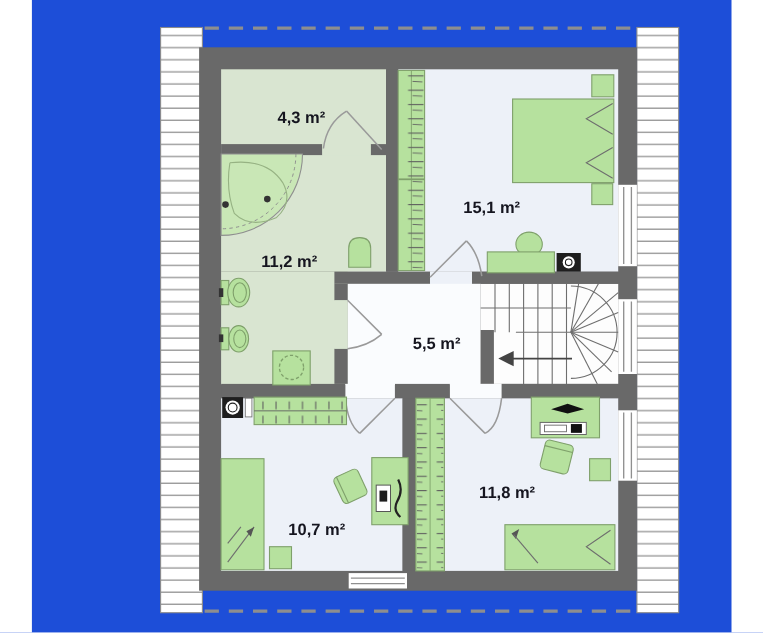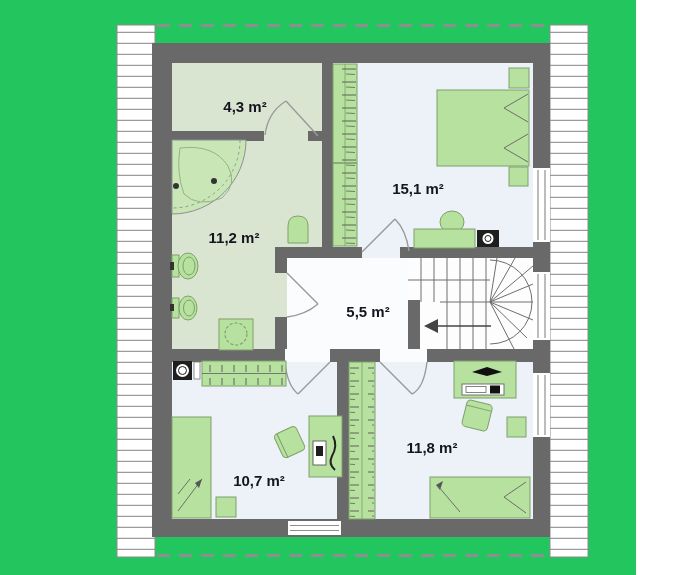--- a/index.html
+++ b/index.html
@@ -1,21 +1,21 @@
 <!DOCTYPE html>
 <html style="--wall: #696969; --floorGreen: #d9e5d1; --floorBlue: #edf1f8; --floorHall: #fafcfe; --furniture: #b6e19e; --furnitureStroke: #7fa06b; --tub: #c9e7b6; --line: #8f8f8f; --dash: #8e8e8e; --text: #15151f; --applianceDark: #1e1e1e;"><head>
 <meta charset="utf-8">
 <style>
   :root{
     --wall:#696969; --floorGreen:#d9e5d1; --floorBlue:#edf1f8; --floorHall:#fafcfe;
     --furniture:#b6e19e; --furnitureStroke:#7fa06b; --tub:#c9e7b6;
     --line:#8f8f8f; --dash:#8e8e8e; --text:#15151f; --applianceDark:#1e1e1e;
   }
   html,body{margin:0;padding:0;background:#ffffff;}
-  .stage{position:relative;width:636px;height:575px;background:#22c55e;overflow:hidden;}
+  .stage{position:relative;width:636px;height:575px;background:#1d4ed8;overflow:hidden;margin-left:29px;}
   svg{display:block}
   .wall{fill:var(--wall);}
   .fg{fill:var(--floorGreen);}
   .fb{fill:var(--floorBlue);}
   .fh{fill:var(--floorHall);}
   .fw{fill:#fdfdfd;}
   .furn{fill:var(--furniture);stroke:var(--furnitureStroke);stroke-width:1;}
   .ln{stroke:var(--line);fill:none;stroke-width:1.2;}
   .door{stroke:#9a9a9a;fill:none;stroke-width:1.4;}
   .tread{stroke:#6e6e6e;stroke-width:1;fill:none;}

